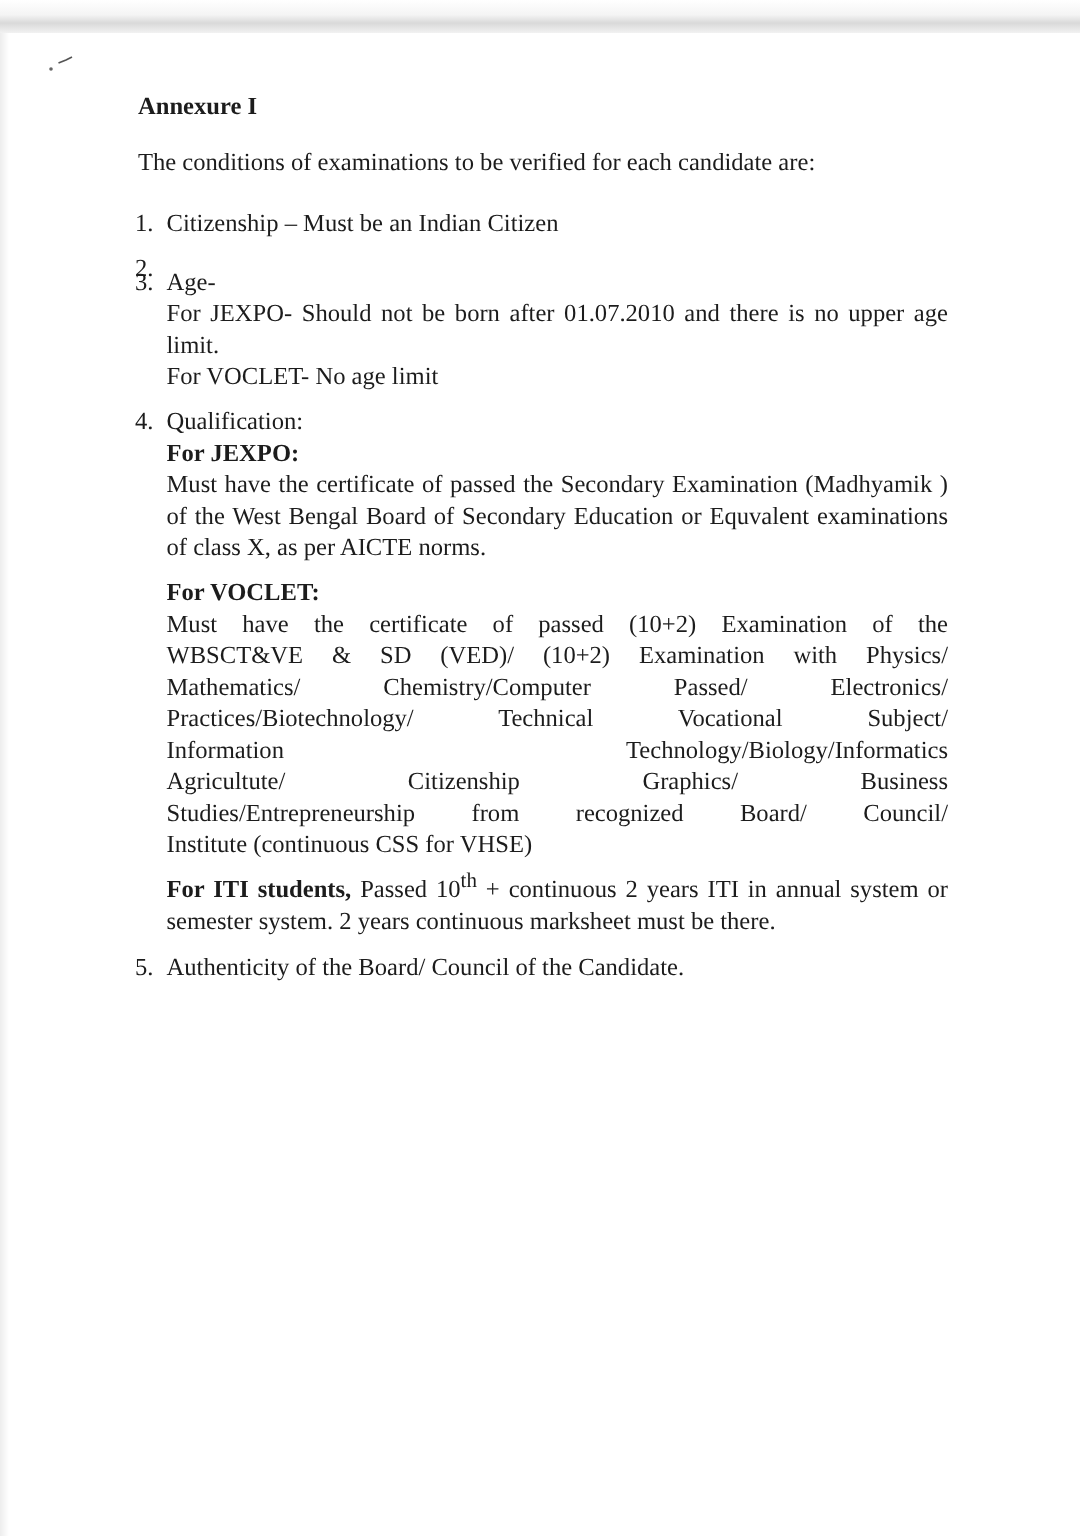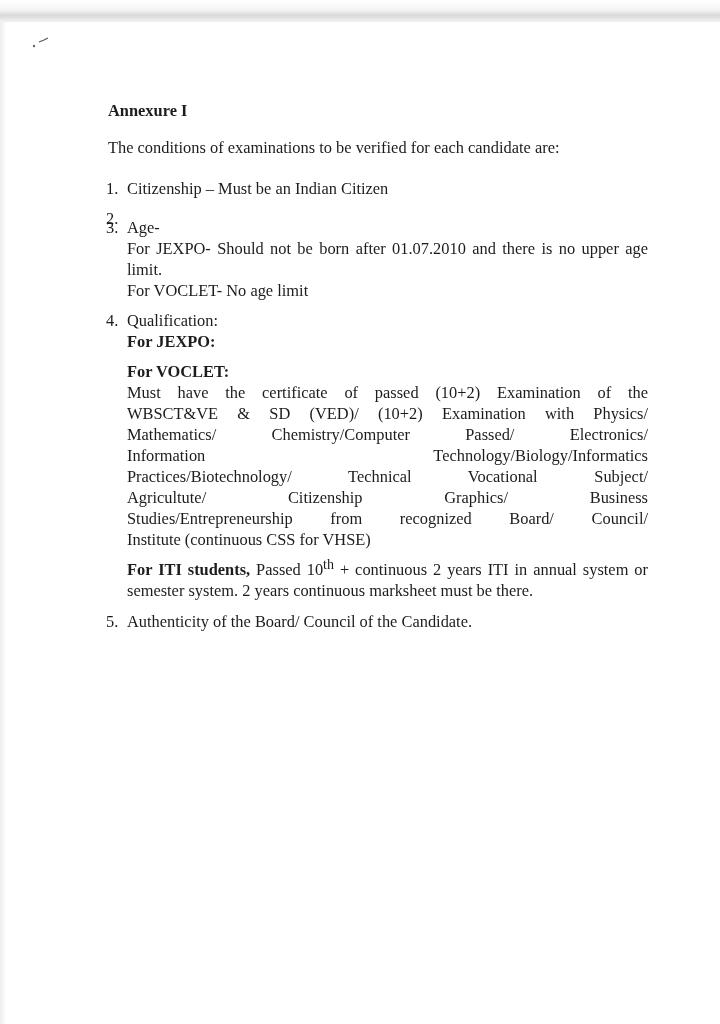--- a/index.html
+++ b/index.html
@@ -15,22 +15,22 @@
     background: linear-gradient(to bottom, #ffffff 0%, #f4f4f4 45%, #d9d9d9 70%, #f2f2f2 100%);
   }
   .scan-left {
     position: absolute; left: 0; top: 22px; width: 6px; height: 1002px;
     background: linear-gradient(to right, #ededed, #ffffff);
   }
   .speck {
     position: absolute; left: 32px; top: 36px; width: 18px; height: 14px;
   }
   .page {
-    position: absolute; left: 108px; top: 60px; width: 540px;
-    font-size: 16.4px; line-height: 21px; margin-top: 40px;
+    position: absolute; left: 92px; top: 60px; width: 540px;
+    font-size: 16.4px; line-height: 21px;
   }
   .heading { font-weight: bold; margin: 0; font-size: 16.4px; }
   .intro { margin: 16px 0 0 0; }
   ol.items { list-style: none; padding: 0; margin: 0; }
   ol.items > li { position: relative; padding-left: 19px; }
   .num { position: absolute; left: -2px; top: 0; }
   .just { text-align: justify; text-align-last: left; }
   .force-just { text-align: justify; text-align-last: justify; }
   .b { font-weight: bold; }
   sup { font-size: 14px; vertical-align: super; line-height: 0; }
@@ -61,28 +61,29 @@
     <li style="margin-top:18px">
       <span class="num">3.</span>
       <div>Age-</div>
       <div class="just">For JEXPO- Should not be born after 01.07.2010 and there is no upper age limit.</div>
       <div>For VOCLET- No age limit</div>
     </li>
     <li style="margin-top:9px">
       <span class="num">4.</span>
       <div>Qualification:</div>
       <div class="sub-h">For JEXPO:</div>
+      <div class="just">Must have the certificate of passed the Secondary Examination (Madhyamik ) of the West Bengal Board of Secondary Education or Equvalent examinations of class X, as per AICTE norms.</div>
 
       <div class="sub-h" style="margin-top:9px">For VOCLET:</div>
       <div>
         <div class="force-just">Must have the certificate of passed (10+2) Examination of the</div>
         <div class="force-just">WBSCT&amp;VE &amp; SD (VED)/ (10+2) Examination with Physics/</div>
         <div class="force-just">Mathematics/ Chemistry/Computer Passed/ Electronics/</div>
+        <div class="force-just">Practices/Biotechnology/ Technical Vocational Subject/</div>
         <div class="force-just">Information Technology/Biology/Informatics</div>
-        <div class="force-just">Practices/Biotechnology/ Technical Vocational Subject/</div>
         <div class="force-just">Agricultute/ Citizenship Graphics/ Business</div>
         <div class="force-just">Studies/Entrepreneurship from recognized Board/ Council/</div>
         <div>Institute (continuous CSS for VHSE)</div>
       </div>
 
       <div class="just" style="margin-top:9px"><span class="b">For ITI students,</span><span> Passed 10</span><sup>th</sup><span> + continuous 2 years ITI in annual system or semester system. 2 years continuous marksheet must be there.</span></div>
     </li>
     <li style="margin-top:10px">
       <span class="num">5.</span>
       <span>Authenticity of the Board/ Council of the Candidate.</span>

